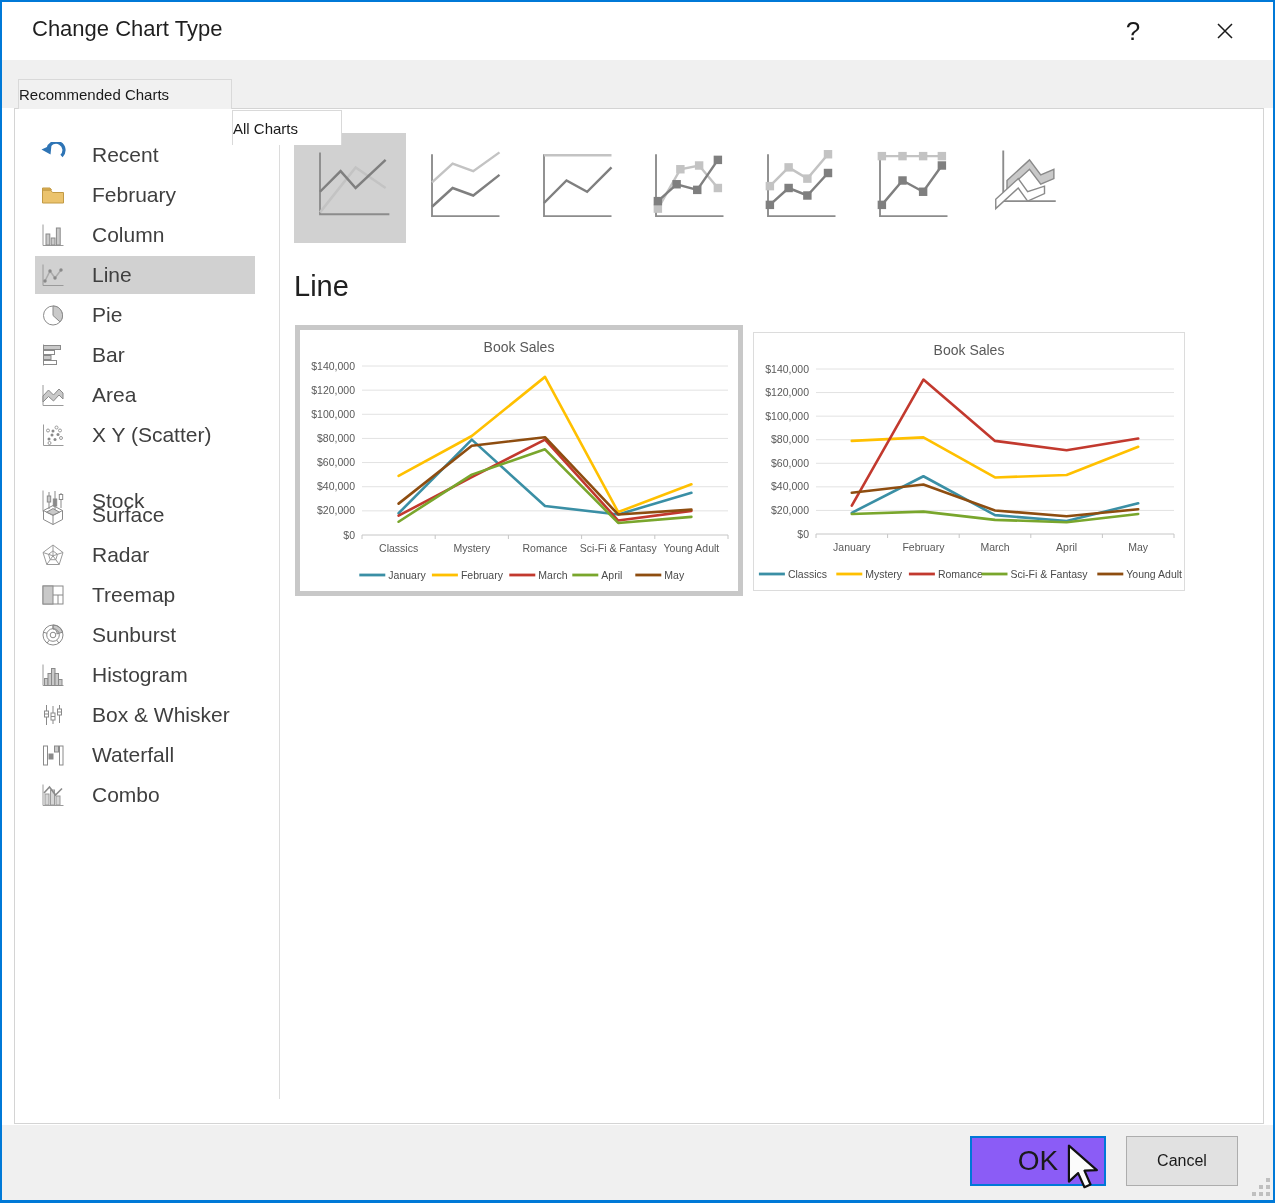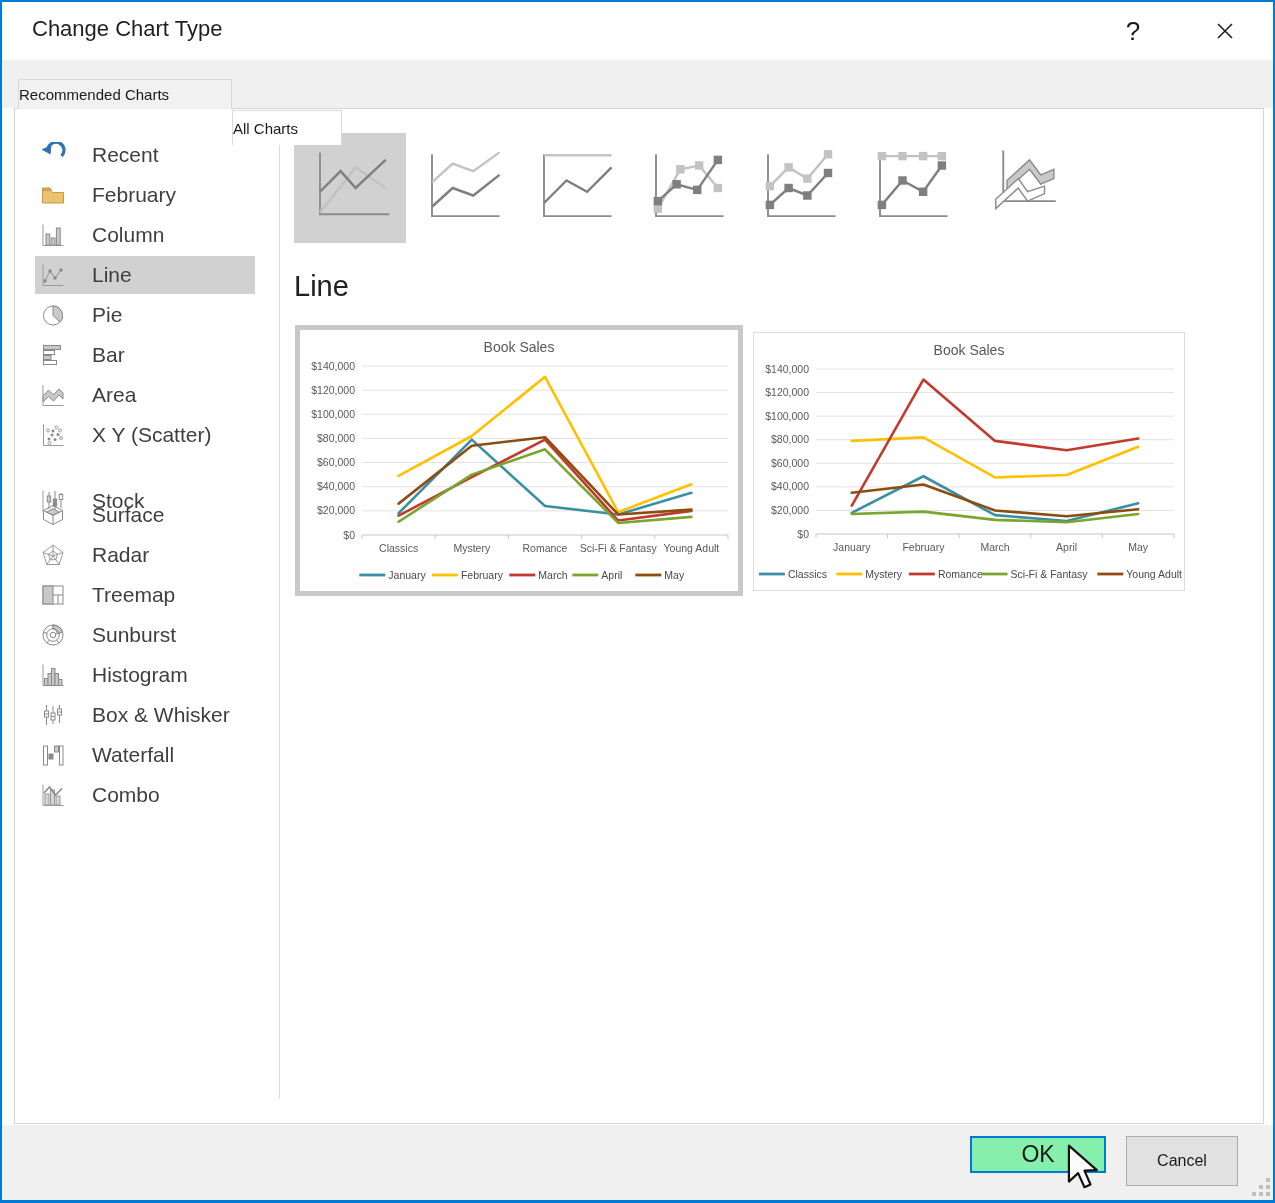--- a/index.html
+++ b/index.html
@@ -27,21 +27,21 @@
   .thumb.selected{background:#D1D1D1;}
   .thumb svg{width:96px;height:90px;display:block;}
   .heading{position:absolute;left:292px;top:268px;font-size:29px;color:#202020;z-index:2;}
   .preview{position:absolute;background:#fff;box-sizing:border-box;z-index:2;}
   .preview.sel{left:293px;top:323px;width:448px;height:271px;border:5px solid #C8C8C8;}
   .preview.alt{left:751px;top:330px;width:432px;height:259px;border:1px solid #DCDCDC;}
   .preview svg{display:block;}
   svg text{font-family:"Liberation Sans",sans-serif;}
   .footer{position:absolute;left:0;top:1123px;right:0;bottom:0;background:#F0F0F0;z-index:1;}
   button{font-family:"Liberation Sans",sans-serif;cursor:default;}
-  .ok{position:absolute;left:968px;top:1134px;width:136px;height:37px;background:#86efac;border:2px solid #0078D7;font-size:23px;color:#1a1a1a;z-index:2;}
+  .ok{position:absolute;left:968px;top:1134px;width:136px;height:50px;background:#8b5cf6;border:2px solid #0078D7;font-size:28px;color:#1a1a1a;z-index:2;}
   .cancel{position:absolute;left:1124px;top:1134px;width:112px;height:50px;background:#E1E1E1;border:1px solid #ADADAD;font-size:16px;color:#1a1a1a;z-index:2;}
   .grip{position:absolute;left:1250px;top:1176px;width:22px;height:22px;z-index:2;}
   .cursor{position:absolute;left:1064px;top:1141px;width:34px;height:50px;z-index:10;}
 </style>
 </head>
 <body>
 
 <div class="dialog">
 
   <div class="titlebar">

